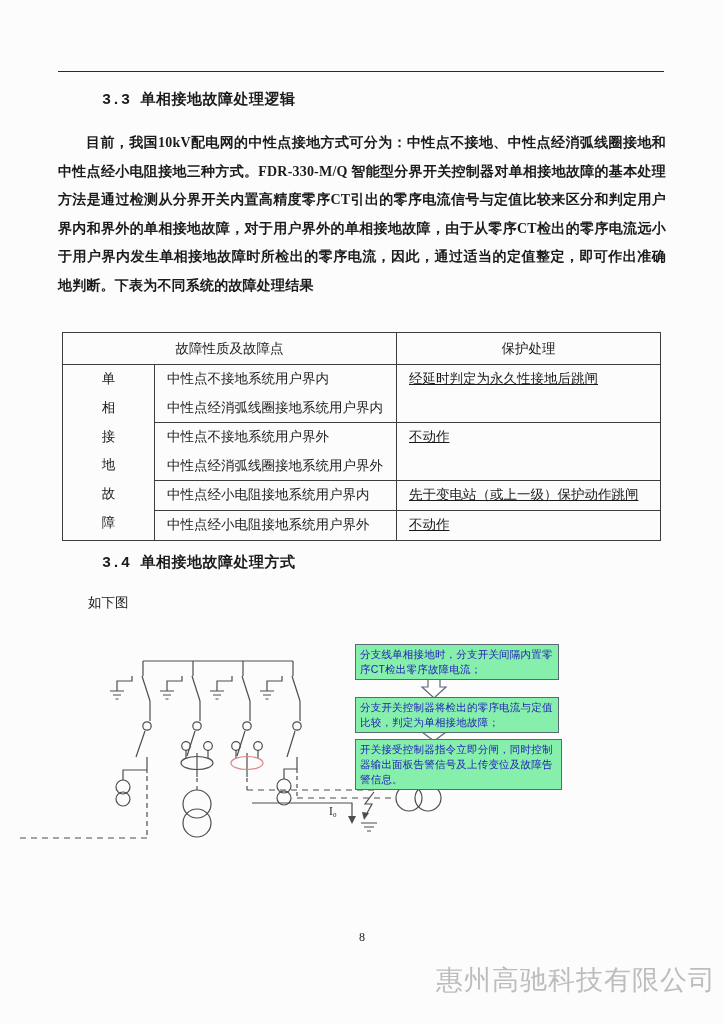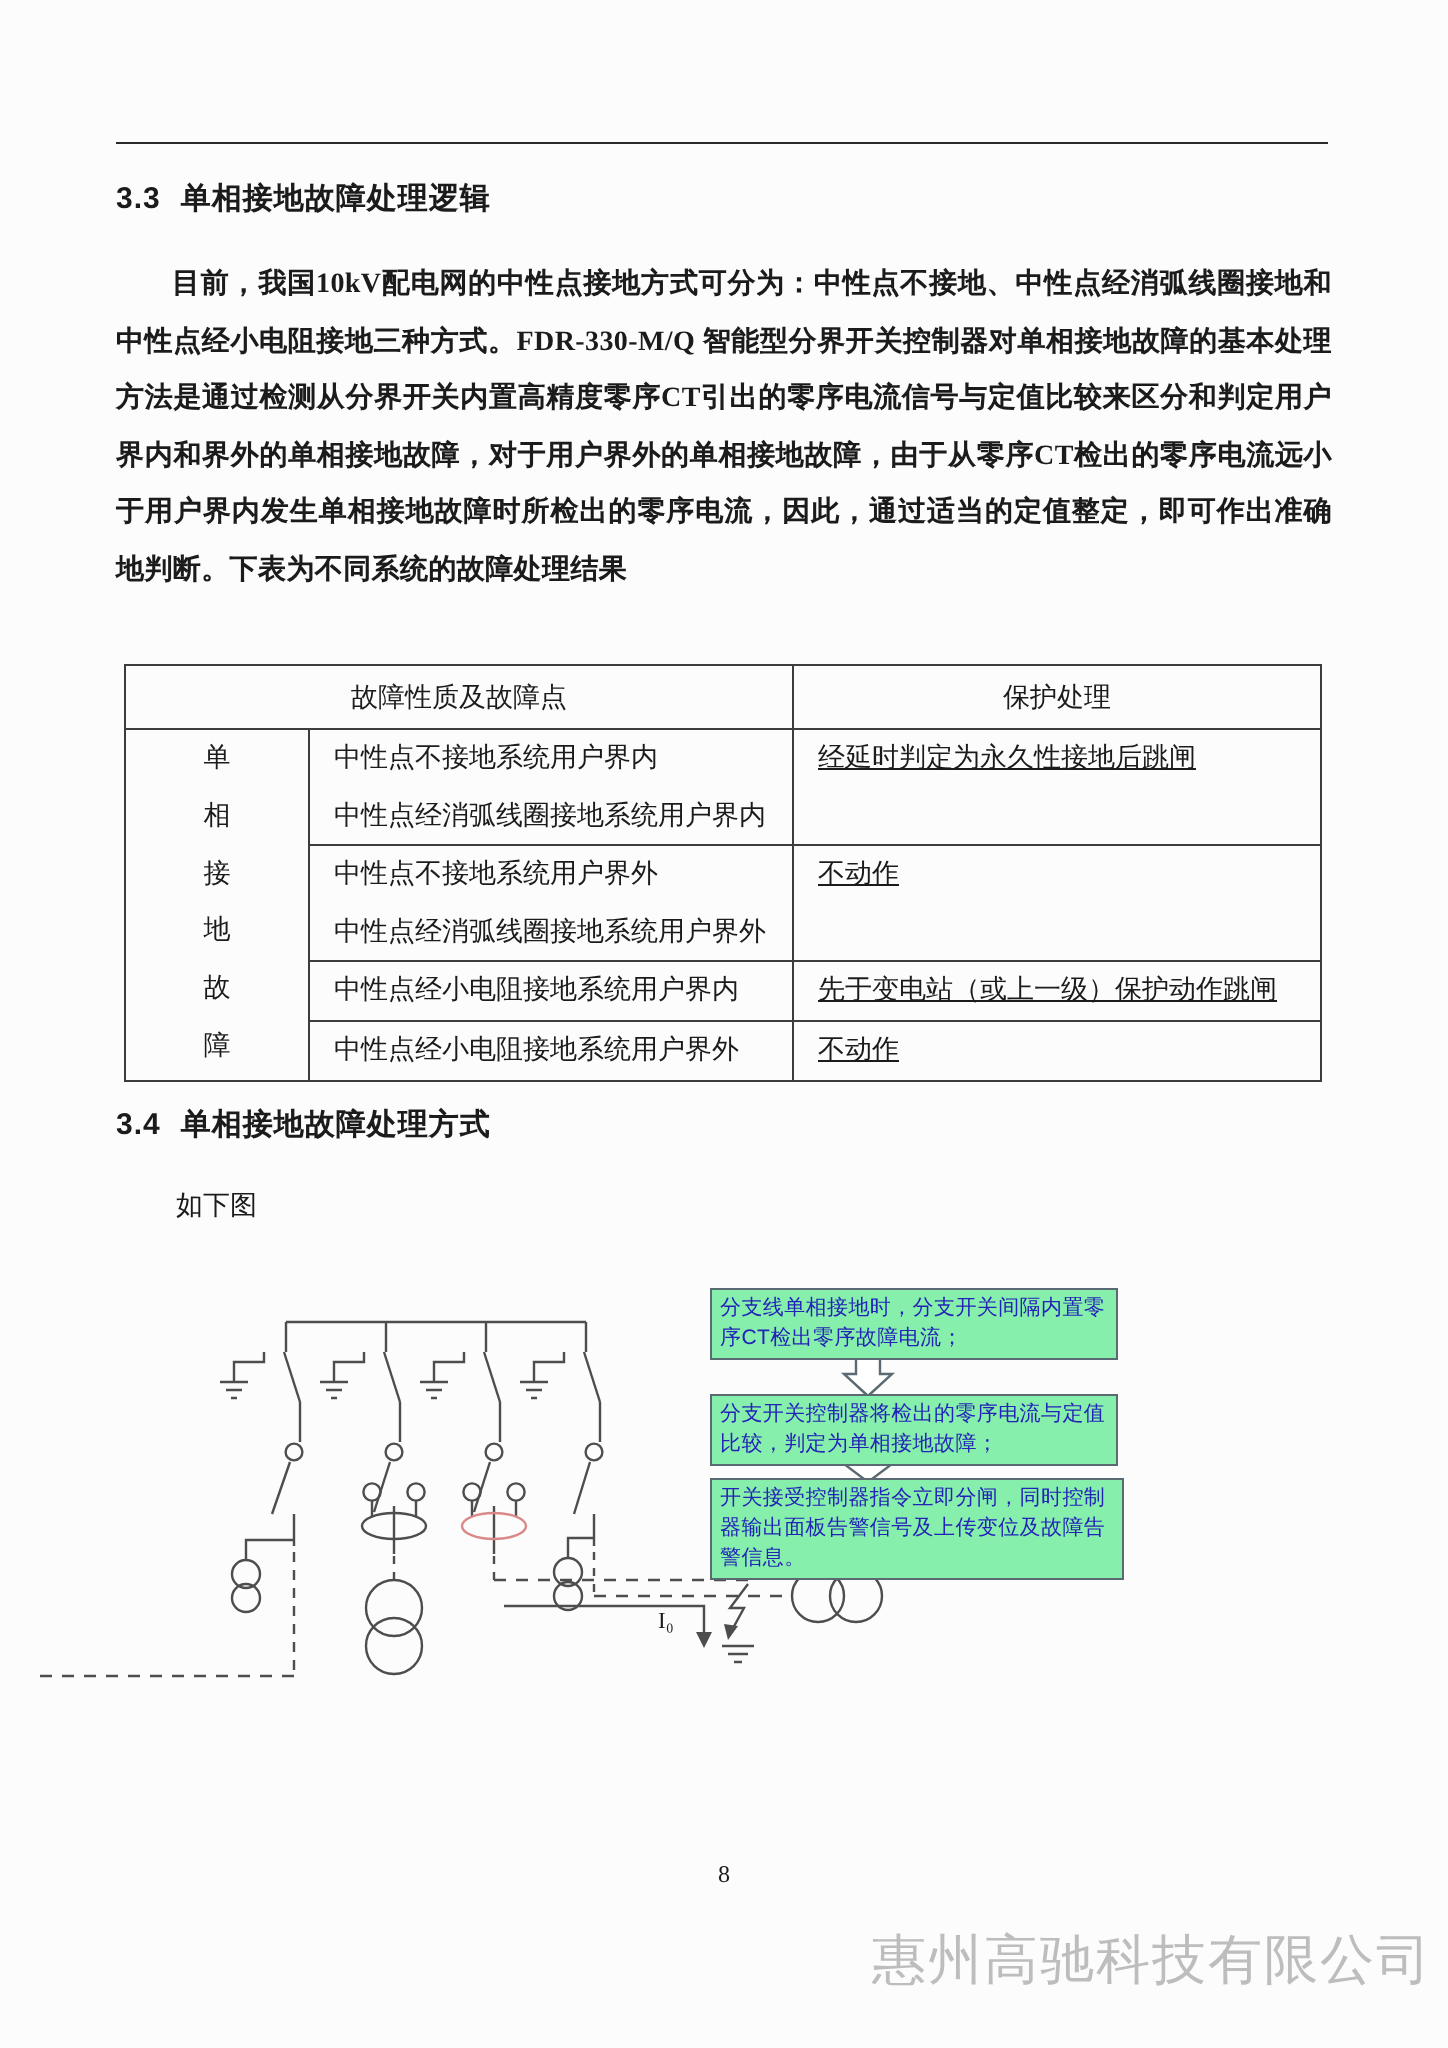--- a/index.html
+++ b/index.html
@@ -5,21 +5,21 @@
   html,body{margin:0;padding:0;}
   body{
     width:724px;height:1024px;position:relative;background:#fcfcfc;
     font-family:"Liberation Serif", serif;color:#1b1b1b;overflow:hidden;
   }
   .abs{position:absolute;}
   
   .rule-top{left:58px;top:71px;width:606px;height:1px;background:#2a2a2a;}
   
   .sec-head{left:58px;font-size:15px;font-weight:bold;letter-spacing:.5px;}
-  .sec-head .num{margin-right:10px;font-family:Liberation Sans, sans-serif;}
+  .sec-head .num{margin-right:10px;font-family:Liberation Mono, monospace;margin-left:44px;}
   
   .para{
     left:58px;top:129px;width:608px;font-size:14px;line-height:28.5px;
     text-indent:2em;text-align:justify;letter-spacing:.2px;font-weight:bold;
   }
   
   table.fault{
     position:absolute;left:62px;top:332px;border-collapse:collapse;
     table-layout:fixed;font-size:13.5px;
   }

